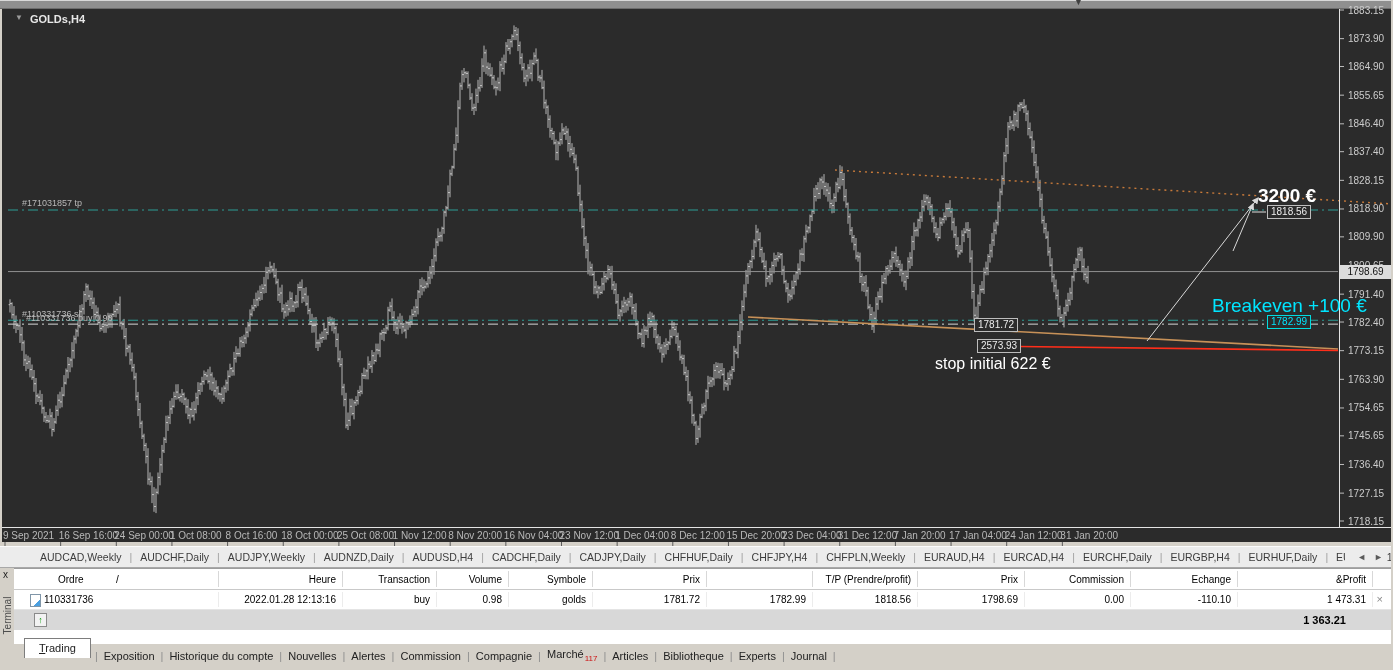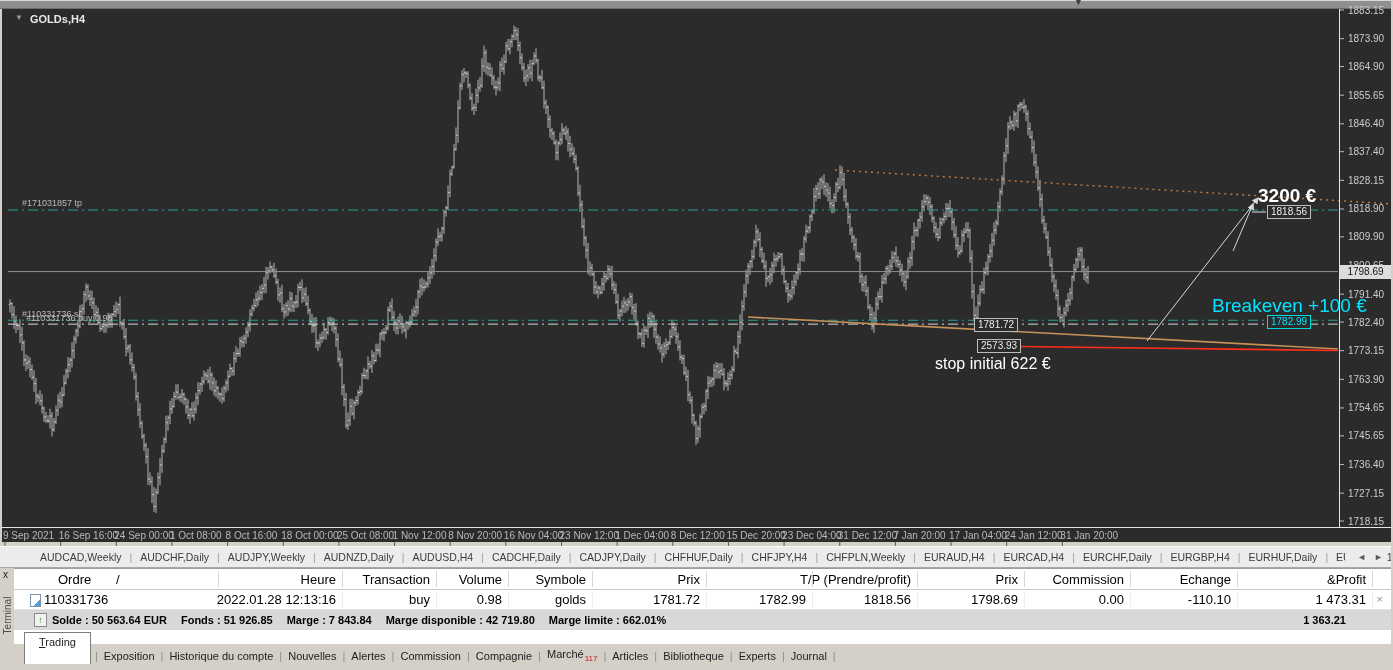--- a/index.html
+++ b/index.html
@@ -38,37 +38,37 @@
   .sym-sep{display:inline-block;color:#9f9f9f;margin:0 8px;}
   #sym-arrows{position:absolute;right:6px;top:0;height:20px;line-height:20px;background:#ececec;
     padding-left:8px;color:#5a5a5a;font-size:9px;}
   #sym-arrows span{margin:0 4px;cursor:default;}
   
   .trow{position:absolute;left:14px;width:1377px;background:#fff;}
   #tbl-header{top:568px;height:22px;border-bottom:1px solid #c9c9c9;box-sizing:border-box;border-top:1px solid #9d9d9d;}
   #tbl-row{top:590px;height:20px;border-bottom:1px solid #e4e4e4;box-sizing:border-box;}
   #balance-row{top:610px;height:20px;background:#d8d8d8;font-weight:bold;}
   #white-gap{top:630px;height:14px;}
-  .hcell,.vcell{position:absolute;top:0;font-size:13px;color:#000;line-height:21px;white-space:nowrap;}
+  .hcell,.vcell{position:absolute;top:0;font-size:10px;color:#000;line-height:21px;white-space:nowrap;}
   .vcell{line-height:19px;}
   .colsep{position:absolute;top:2px;bottom:2px;width:1px;background:#d8d8d8;}
   .doc-icon{position:absolute;left:16px;top:4px;width:9px;height:11px;
     background:linear-gradient(135deg,#ffffff 65%,#4a9fe0 66%);border:1px solid #8096a8;}
   .row-close{position:absolute;right:8px;top:0;color:#8a8a8a;font-size:11px;line-height:19px;cursor:default;}
   .term-close{position:absolute;left:3px;top:570px;color:#222;font-size:10px;line-height:10px;cursor:default;}
   .bal-icon{position:absolute;left:20px;top:3px;width:11px;height:12px;background:#f2f2f2;border:1px solid #8a8a8a;
     color:#089b08;font-size:9px;font-weight:bold;line-height:12px;text-align:center;}
   #bal-text{position:absolute;left:38px;top:0;font-size:11px;line-height:20px;color:#000;}
   #bal-text span{margin-right:14px;}
   #bal-profit{position:absolute;right:45px;top:0;font-size:11px;line-height:20px;color:#000;}
   
   #bottom-tabs{position:absolute;left:14px;top:644px;width:1379px;height:23px;background:#d4d0c8;
     font-size:11px;color:#222;display:flex;align-items:center;}
   .btab{padding:0 6px;white-space:nowrap;cursor:default;}
-  .btab.active{background:#fff;border:1px solid #7d7d7d;border-bottom:none;padding:3px 14px 16px 14px;
+  .btab.active{background:#fff;border:1px solid #7d7d7d;border-bottom:none;padding:3px 14px 4px 14px;
     margin:0 4px 16px 10px;}
   .btab.active .ul{text-decoration:underline;}
   .btab-sep{color:#8f8f8f;}
   .badge{color:#cc1111;font-size:8px;vertical-align:sub;margin-left:1px;}
   
   #rail{position:absolute;left:0;top:568px;width:14px;height:99px;background:#d4d0c8;}
   #rail .vtext{position:absolute;left:-27px;top:42px;width:68px;transform:rotate(-90deg);
     transform-origin:center;font-size:10px;color:#4d4d4d;text-align:center;}
   
   #edge-r{position:absolute;right:0;top:0;width:2px;height:670px;background:#d4d0c8;}
@@ -282,21 +282,20 @@
       <div class="vcell" style="right: 691px;">1781.72</div>
       <div class="vcell" style="right: 585px;">1782.99</div>
       <div class="vcell" style="right: 480px;">1818.56</div>
       <div class="vcell" style="right: 373px;">1798.69</div>
       <div class="vcell" style="right: 267px;">0.00</div>
       <div class="vcell" style="right: 160px;">-110.10</div>
       <div class="vcell" style="right: 25px;">1 473.31</div>
     </div>
   <div class="trow" id="balance-row">
     <span class="bal-icon">↑</span>
-    <span id="bal-text"><span>Solde : 50 563.64 EUR</span><span>Fonds : 51 926.85</span><span>Marge : 7 843.84</span><span>Marge disponible : 42 719.80</span><span>Marge limite : 662.01%</span></span>
     <span id="bal-profit">1 363.21</span>
   </div>
   <div class="trow" id="white-gap"></div>
 
   <div id="bottom-tabs">
       <div class="btab active"><span class="ul">T</span>rading</div>
       <span class="btab-sep">|</span>
       <div class="btab">Exposition</div>
       <span class="btab-sep">|</span>
       <div class="btab">Historique du compte</div>

